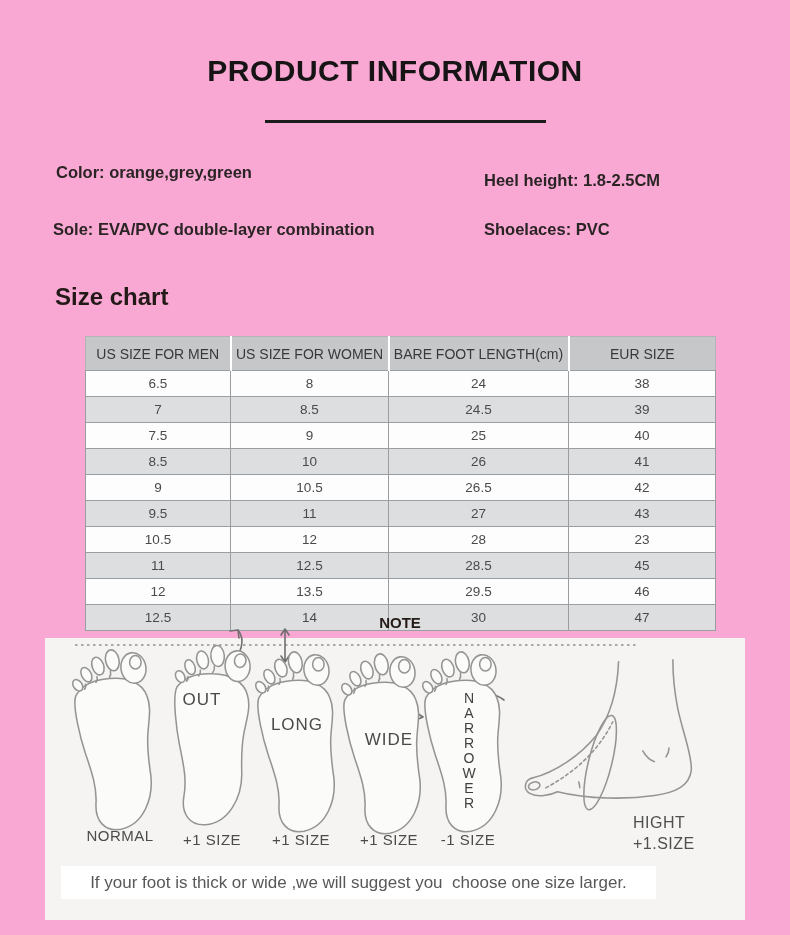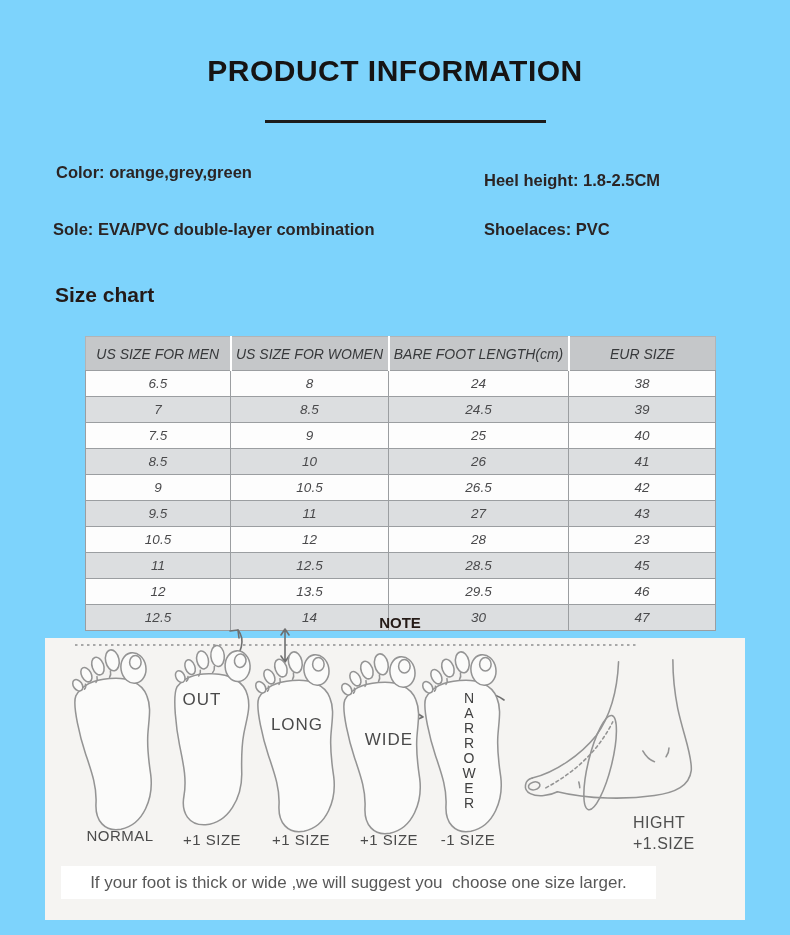--- a/index.html
+++ b/index.html
@@ -1,18 +1,18 @@
 <!DOCTYPE html>
 <html><head>
 <meta charset="utf-8">
 <style>
   html,body{margin:0;padding:0;background:#ffffff;}
   .page{
     position:relative;width:790px;height:935px;margin:0 auto;
-    background:#7dd3fc;overflow:hidden;
+    background:#f9a8d4;overflow:hidden;
     font-family:"Liberation Sans",sans-serif;color:#262020;
   }
   
   .title{
     position:absolute;top:54px;left:0;width:100%;
     text-align:center;font-size:30px;font-weight:800;letter-spacing:.5px;
     color:#161414;margin:0;
   }
   .title-underline{
     position:absolute;top:120px;left:265px;width:281px;height:3px;
@@ -20,26 +20,26 @@
   }
   
   .spec{position:absolute;font-size:16.5px;font-weight:700;color:#2b2424;white-space:nowrap;}
   .spec-0{left:56px;top:163px;}
   .spec-1{left:484px;top:171px;text-align:right;}
   .spec-2{left:53px;top:220px;}
   .spec-3{left:484px;top:220px;}
   
   .section-heading{
     position:absolute;left:55px;top:283px;margin:0;
-    font-size:21px;font-weight:800;color:#231a18;text-align:center;
+    font-size:24px;font-weight:800;color:#231a18;text-align:center;
   }
   .size-table{
     position:absolute;left:85px;top:336px;width:630px;
     border-collapse:collapse;table-layout:fixed;
-    font-size:13.5px;color:#4a4a4c;font-style:italic;
+    font-size:13.5px;color:#4a4a4c;
   }
   .size-table col.c0{width:145px}.size-table col.c1{width:158px}
   .size-table col.c2{width:180px}.size-table col.c3{width:147px}
   .size-table th{
     background:#c5c7c9;color:#37393b;font-weight:400;font-size:14px;
     height:31px;border-left:2px solid #fff;border-right:2px solid #fff;
     border-top:1px solid #b2b4b6;border-bottom:1px solid #9b9ea1;
   }
   .size-table th:first-child{border-left:1px solid #b2b4b6}
   .size-table th:last-child{border-right:1px solid #b2b4b6}

